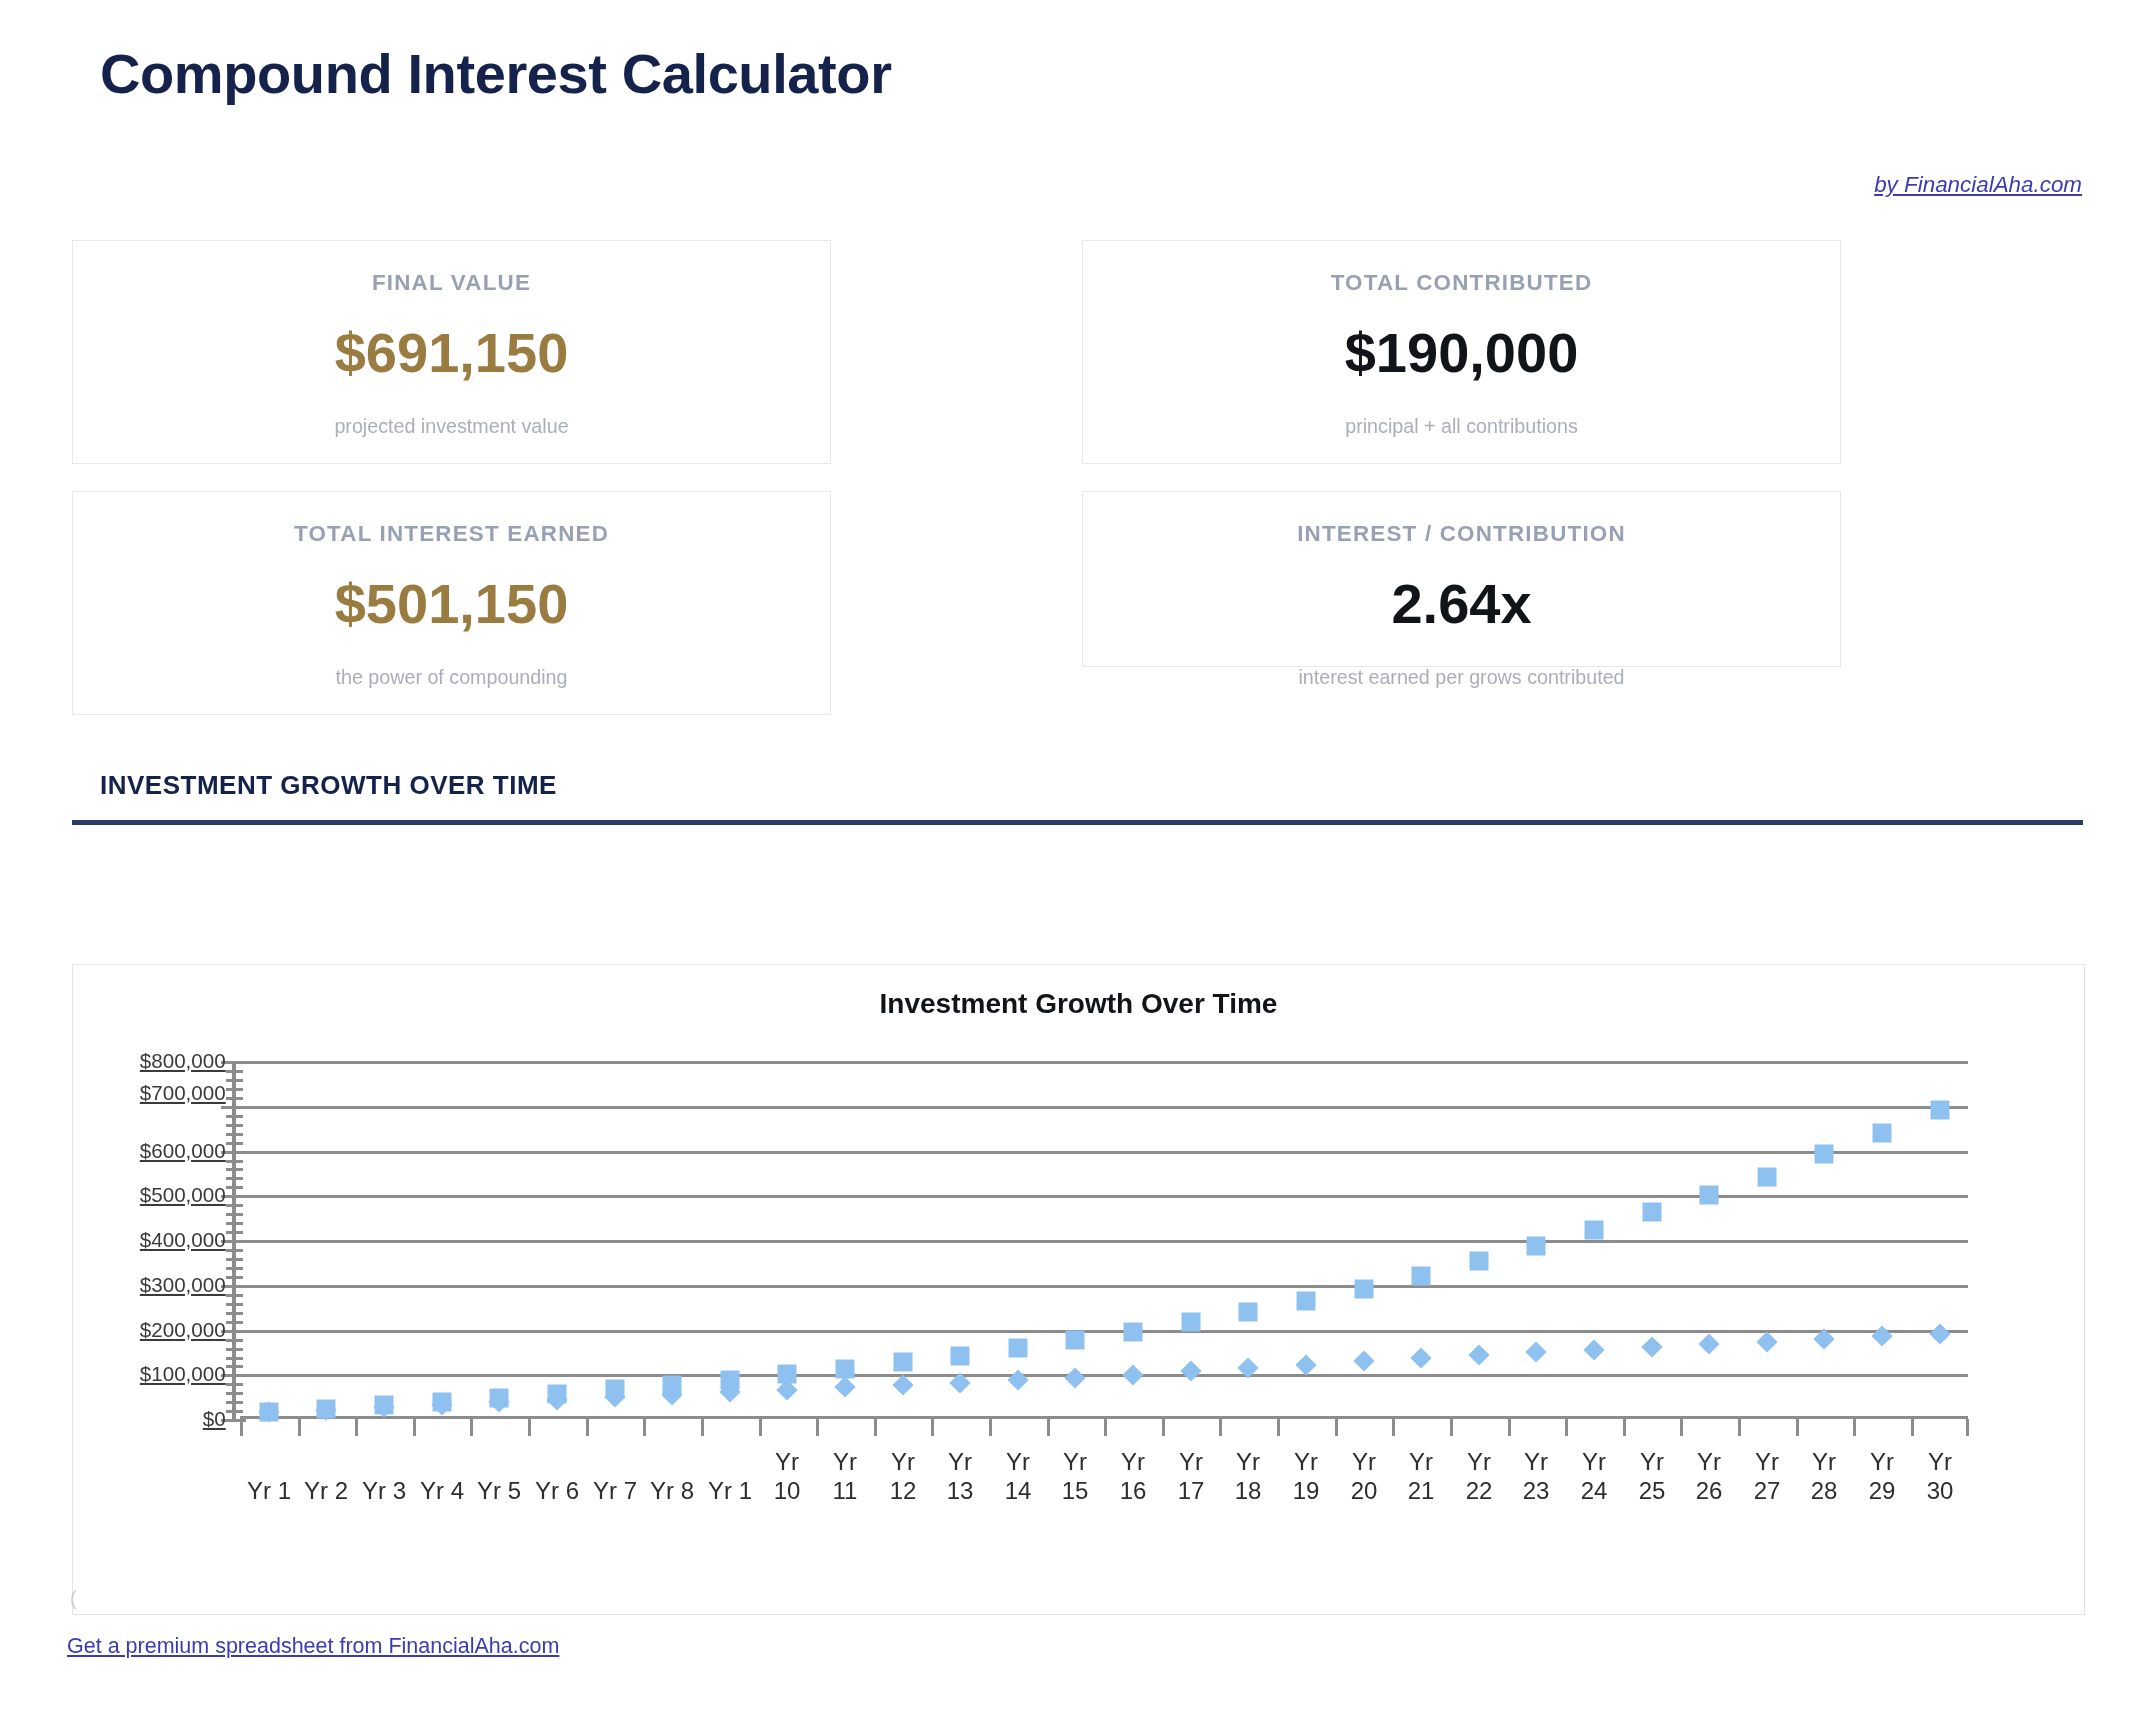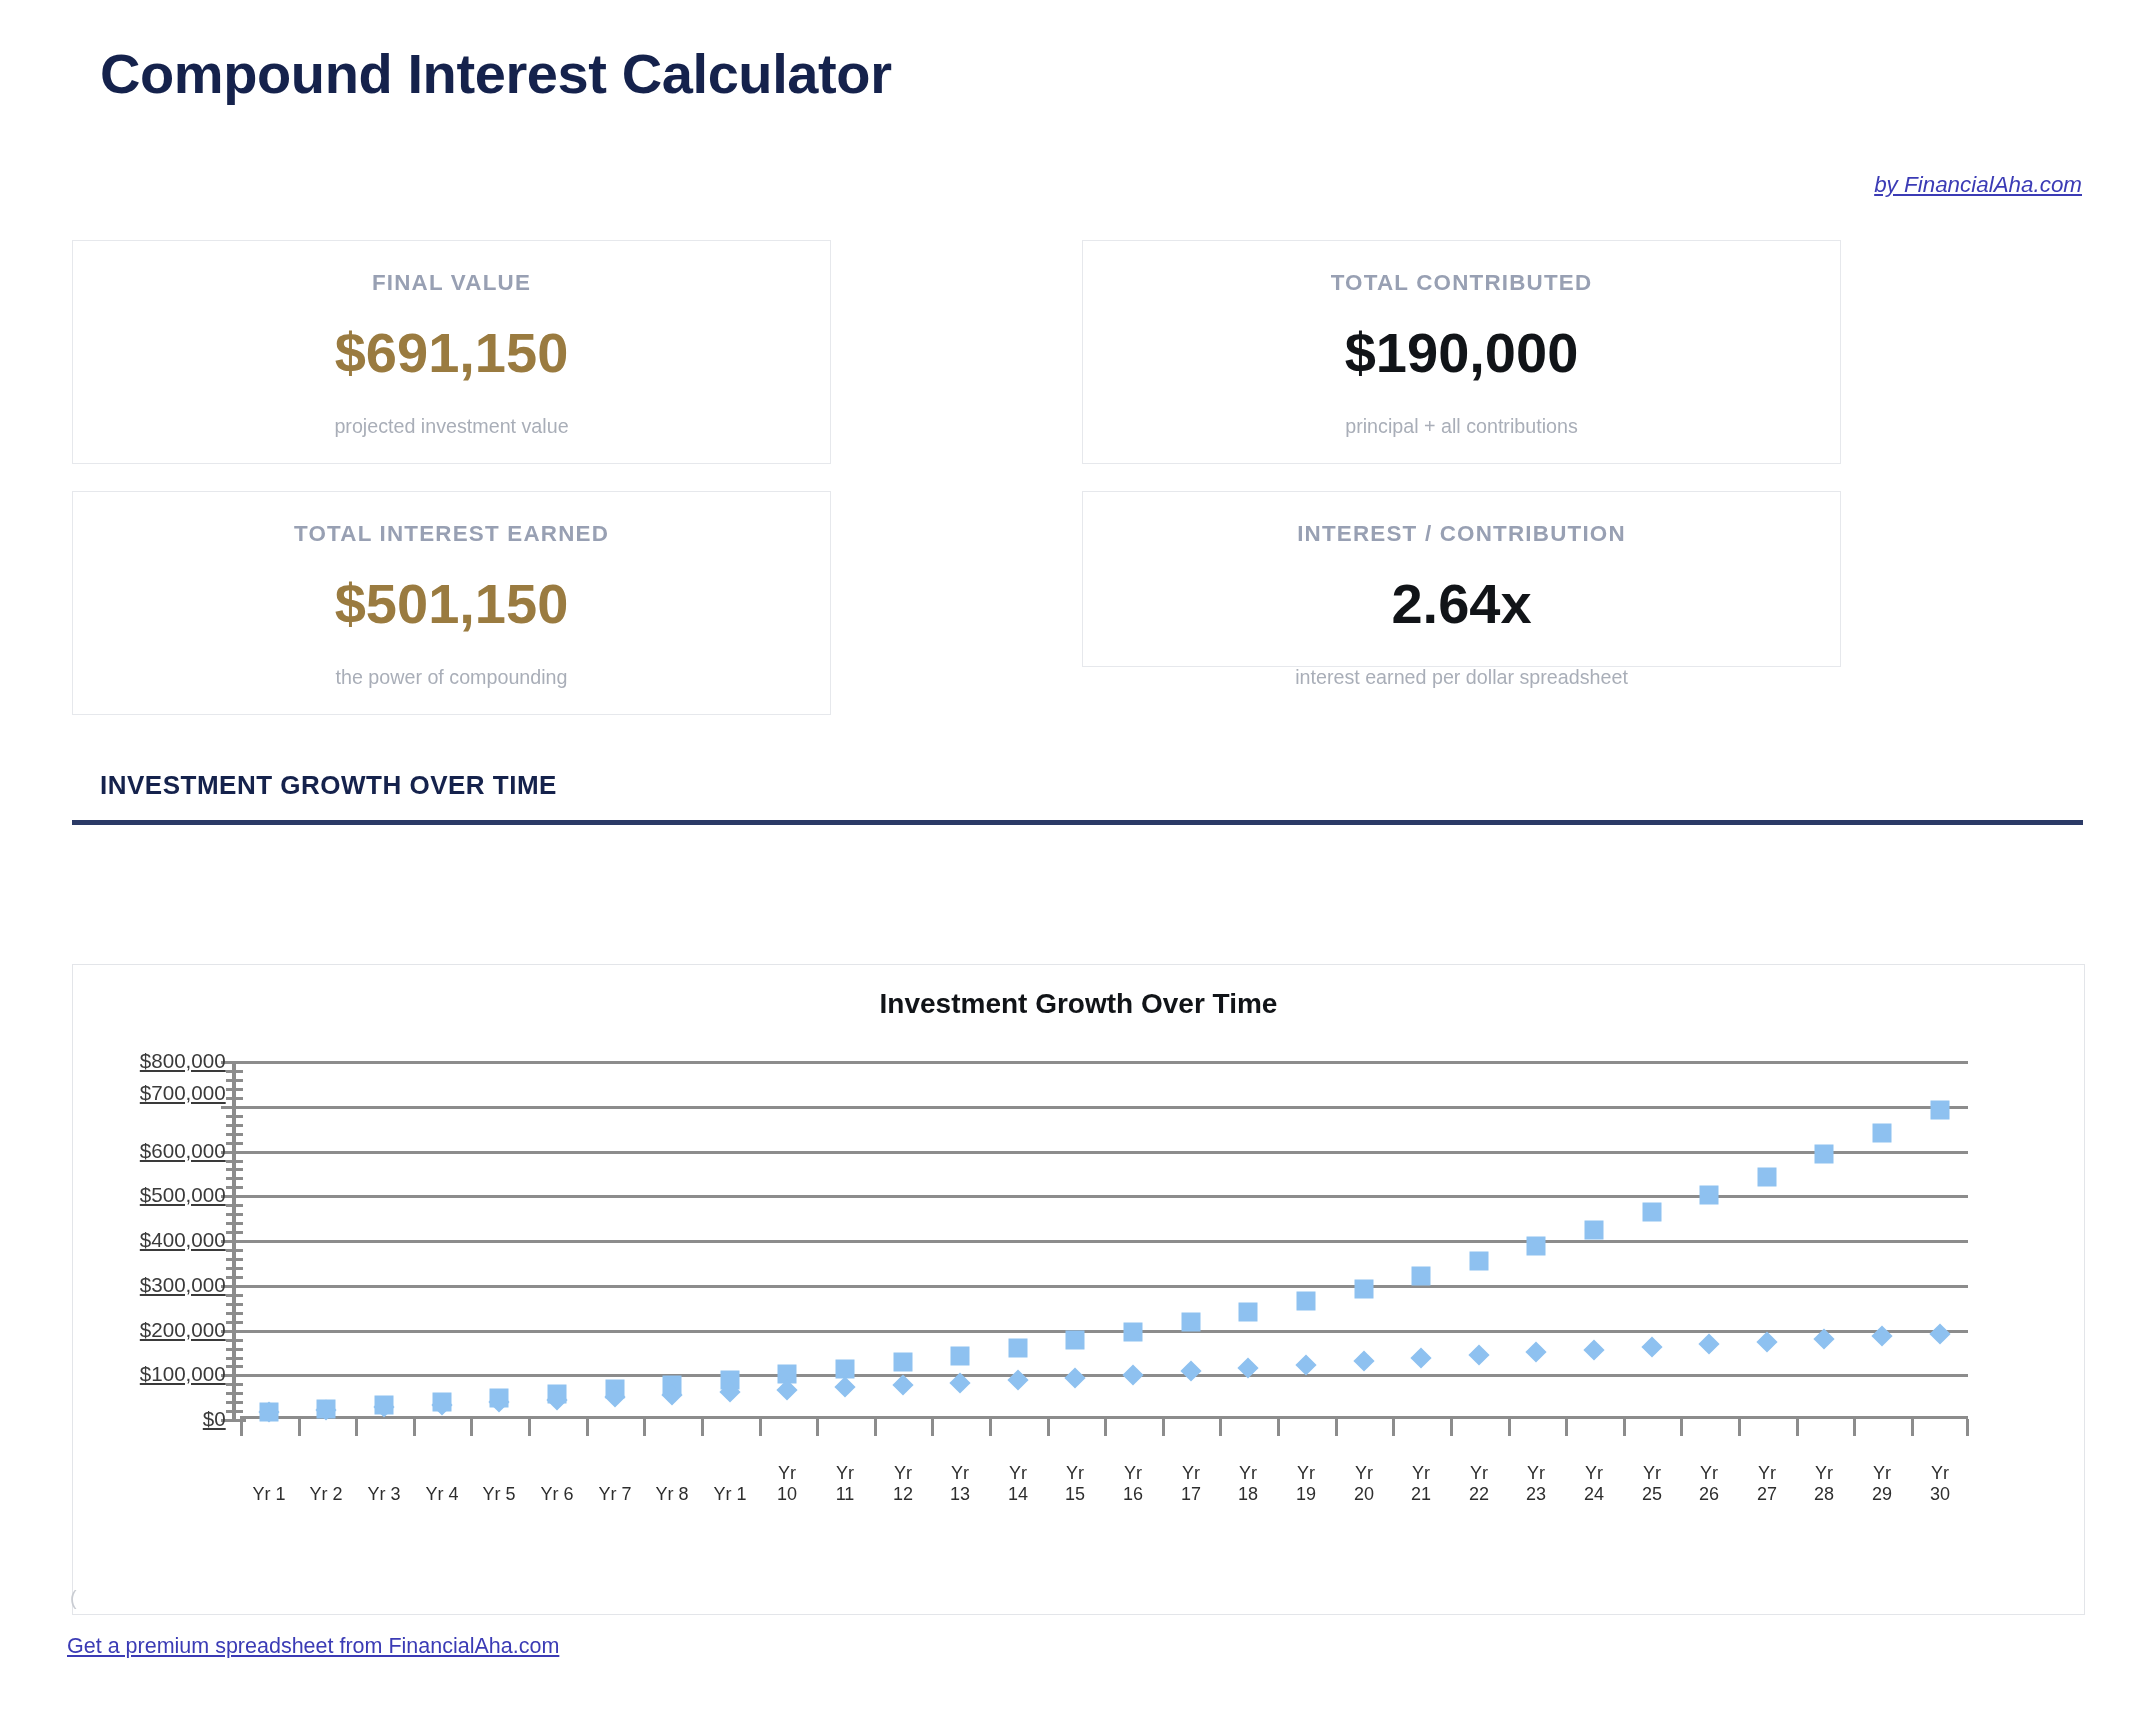--- a/index.html
+++ b/index.html
@@ -182,21 +182,21 @@
     position: absolute;
     bottom: -17px;
     width: 2.7px;
     height: 17px;
     background: #8c8c8c;
   }
   .xlabel {
     position: absolute;
     bottom: -86px;
     transform: translateX(-50%);
-    font-size: 18px;
+    font-size: 24px;
     color: #2e2e2e;
     text-align: center;
     line-height: 1.18;
     width: 57px;
   }
   .marker-sq {
     position: absolute;
     width: 19px;
     height: 19px;
     background: #8ec1f0;
@@ -262,21 +262,21 @@
       <div class="card-sub">principal + all contributions</div>
     </div>
     <div class="card card-3">
       <div class="card-label">TOTAL INTEREST EARNED</div>
       <div class="card-value gold">$501,150</div>
       <div class="card-sub">the power of compounding</div>
     </div>
     <div class="card card-4">
       <div class="card-label">INTEREST / CONTRIBUTION</div>
       <div class="card-value dark">2.64x</div>
-      <div class="card-sub">interest earned per dollar spreadsheet</div>
+      <div class="card-sub">interest earned per grows contributed</div>
     </div>
   </div>
 
   <div class="section-title">INVESTMENT GROWTH OVER TIME</div>
   <div class="section-rule"></div>
 
   <div class="chart-box">
     <div class="chart-title">Investment Growth Over Time</div>
     <div class="plot" id="plot">
       <div class="yaxis-line"></div>

